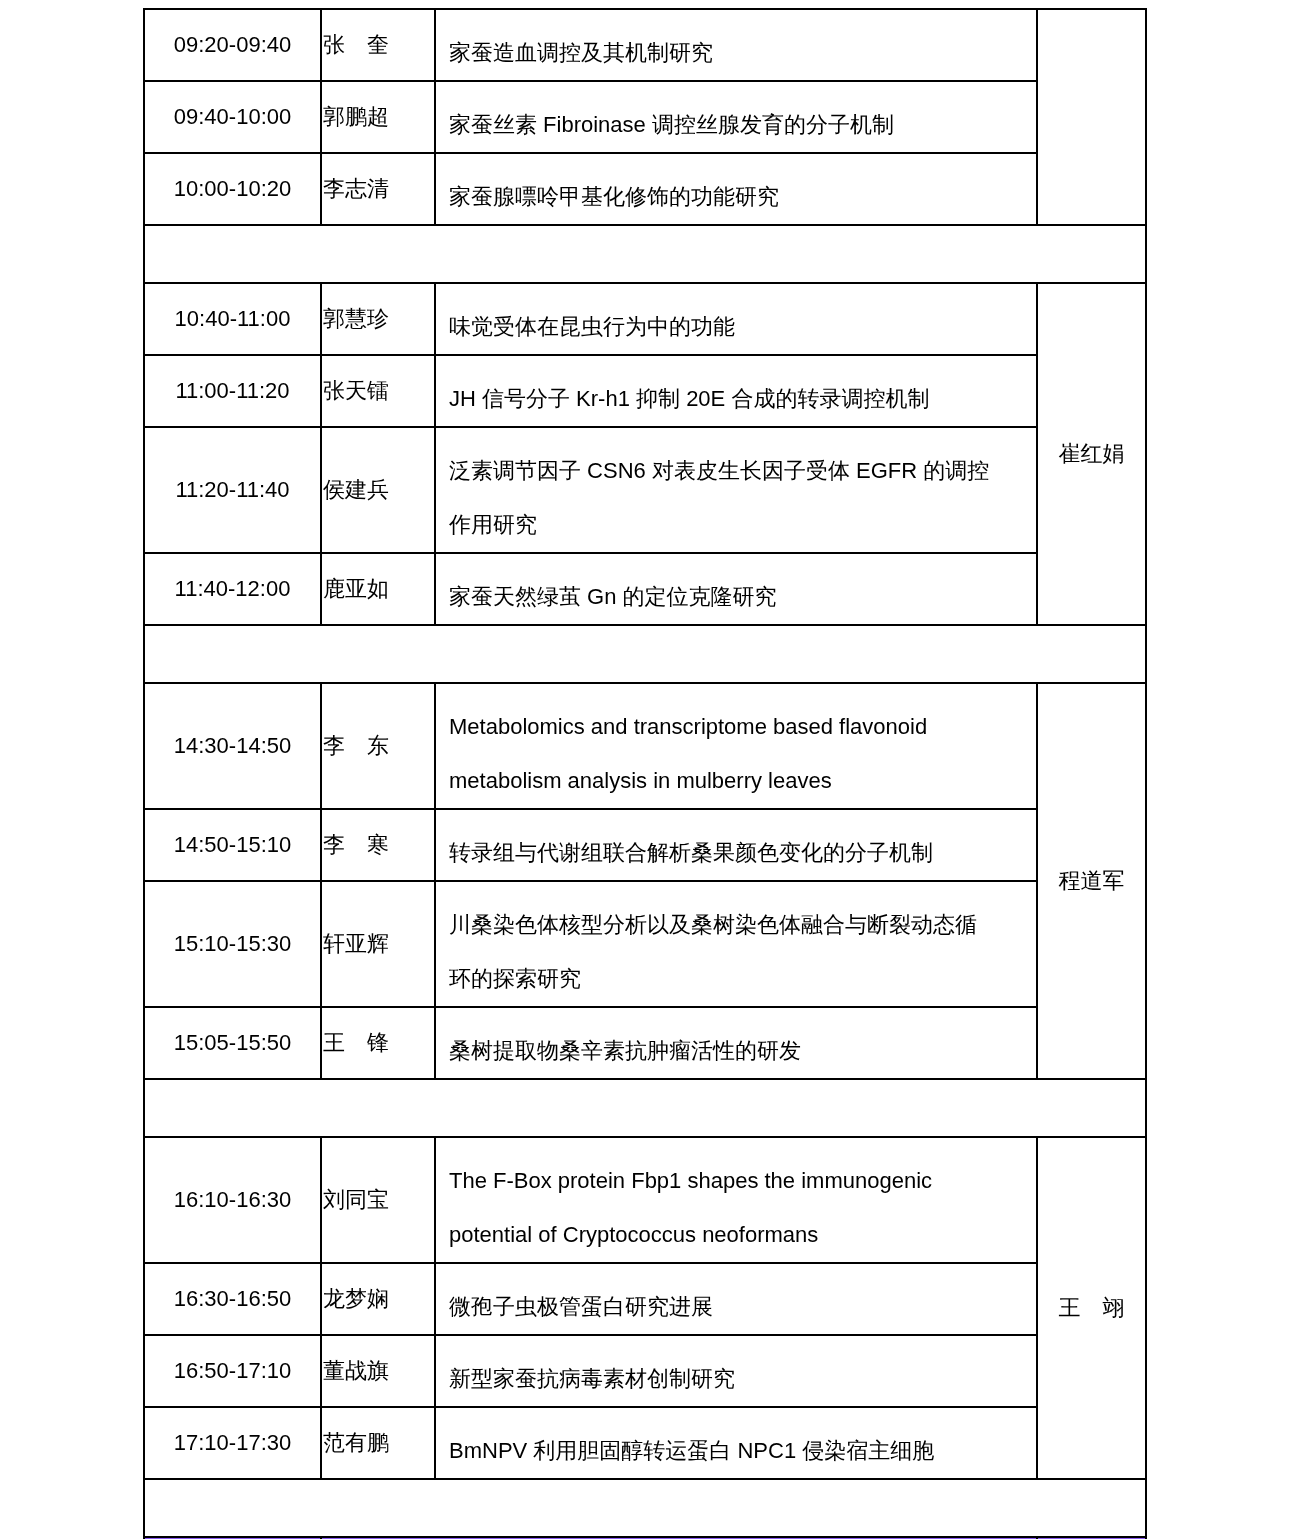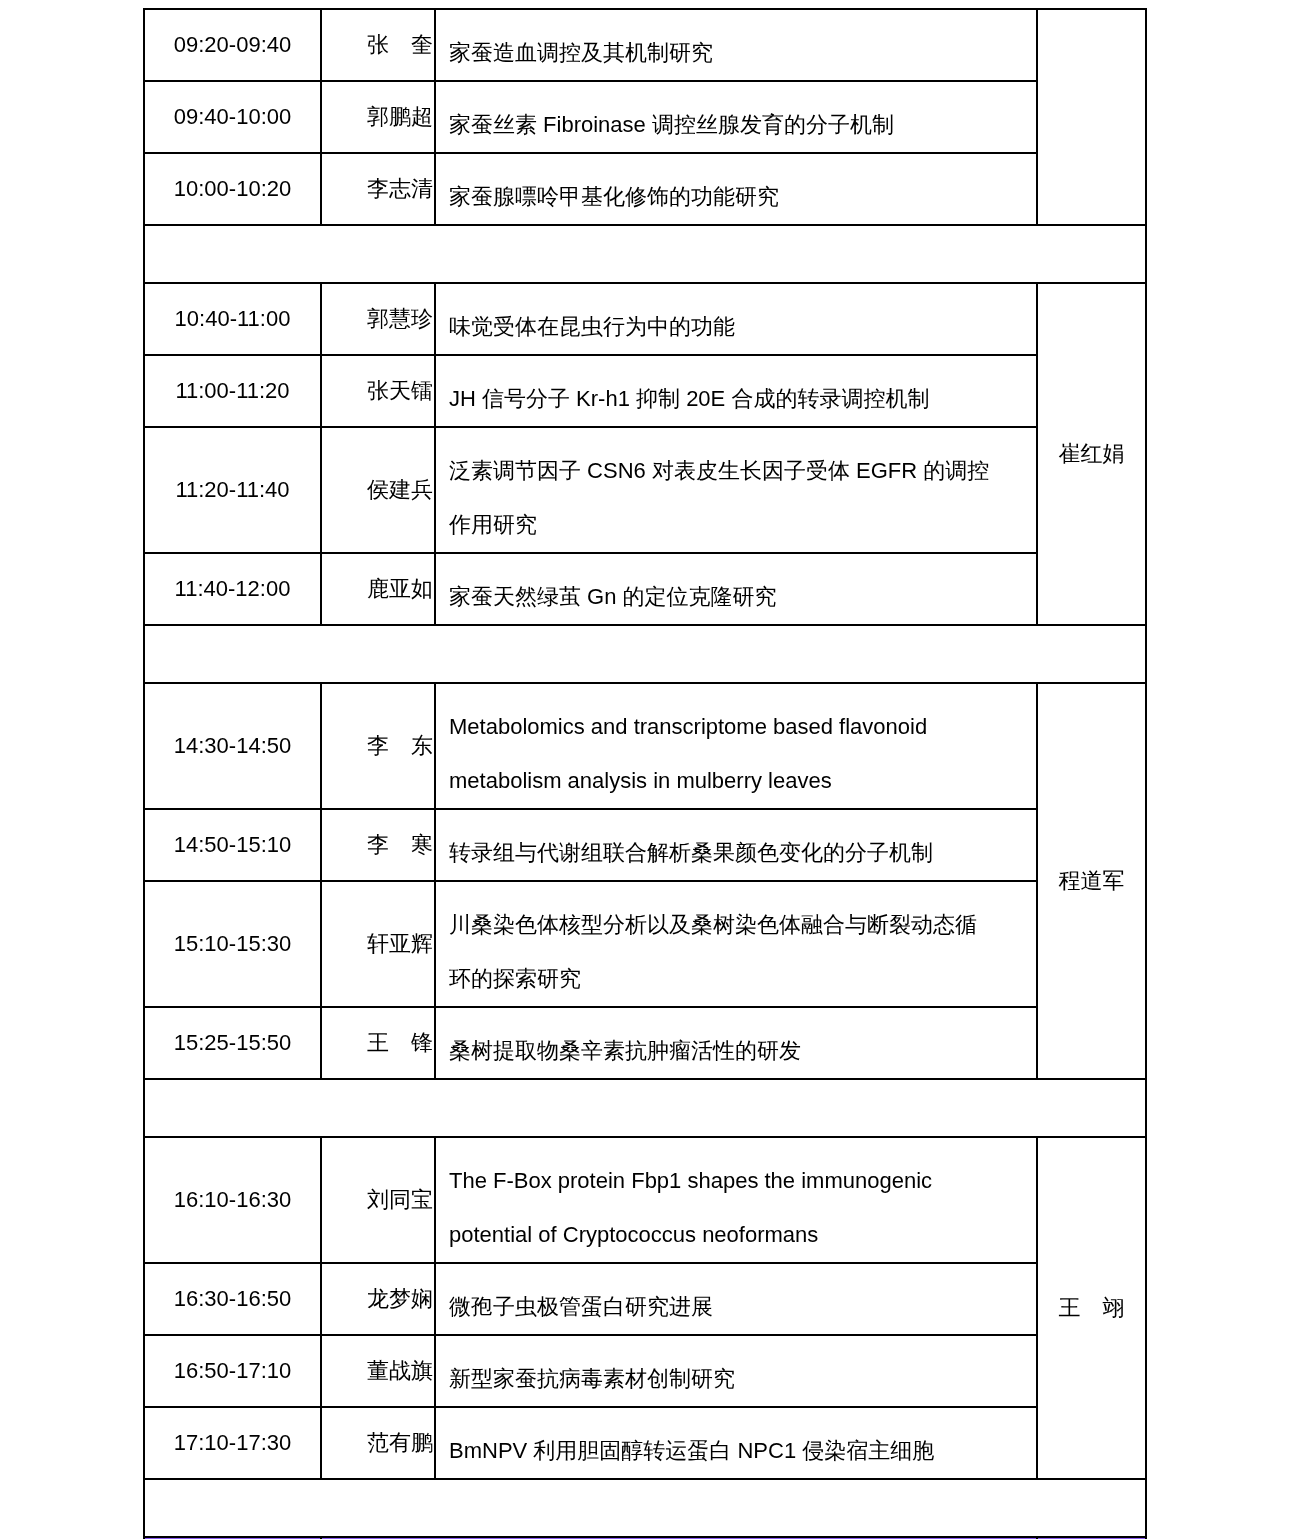--- a/index.html
+++ b/index.html
@@ -30,21 +30,21 @@
     border: 2px solid #000000;
     vertical-align: middle;
     font-size: 22px;
     color: #000000;
     overflow: hidden;
   }
   tr.h1 { height: 55px; margin-top: 48px; }
   tr.h2 { height: 110px; }
   tr.sep td { height: 54px; border-left: 2px solid #000; border-right: 2px solid #000; }
   td.c-time  { text-align: center; }
-  td.c-name  { text-align: right; }
+  td.c-name  { text-align: left; }
   td.c-title { text-align: left; padding: 16px 44px 0 13px; line-height: 54px; }
   td.c-chair { text-align: center; font-family: Liberation Mono, monospace; }
   tr.head td {
     height: 58px;
     background: #8b5cf6;
     font-weight: bold;
     font-size: 23px;
     text-align: center;
   }
   tr.closing { height: 94px; }
@@ -118,21 +118,21 @@
         <td class="c-time">14:50-15:10</td>
         <td class="c-name">李　寒</td>
         <td class="c-title">转录组与代谢组联合解析桑果颜色变化的分子机制</td>
       </tr>
       <tr class="h2">
         <td class="c-time">15:10-15:30</td>
         <td class="c-name">轩亚辉</td>
         <td class="c-title">川桑染色体核型分析以及桑树染色体融合与断裂动态循环的探索研究</td>
       </tr>
       <tr class="h1">
-        <td class="c-time">15:25-15:50</td>
+        <td class="c-time">15:05-15:50</td>
         <td class="c-name">王　锋</td>
         <td class="c-title">桑树提取物桑辛素抗肿瘤活性的研发</td>
       </tr>
       <tr class="sep">
           <td colspan="4"></td>
         </tr>
 
       <tr class="h2">
         <td class="c-time">16:10-16:30</td>
         <td class="c-name">刘同宝</td>

